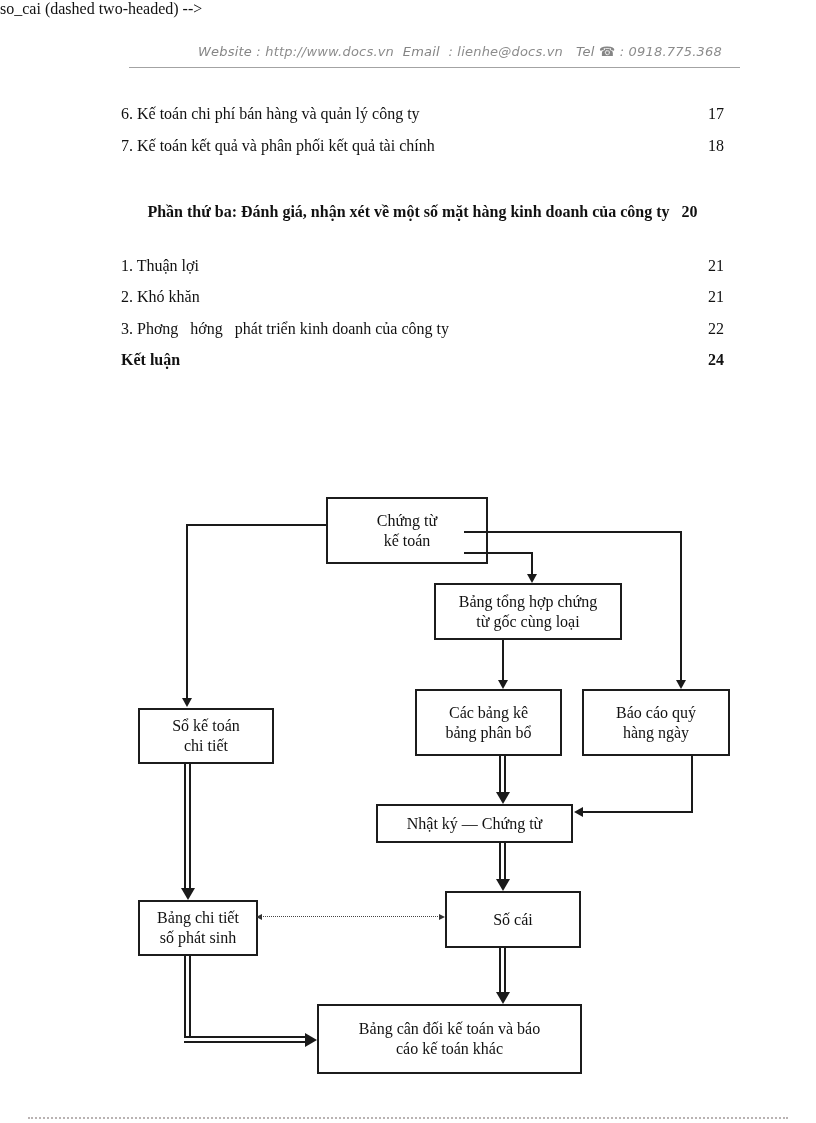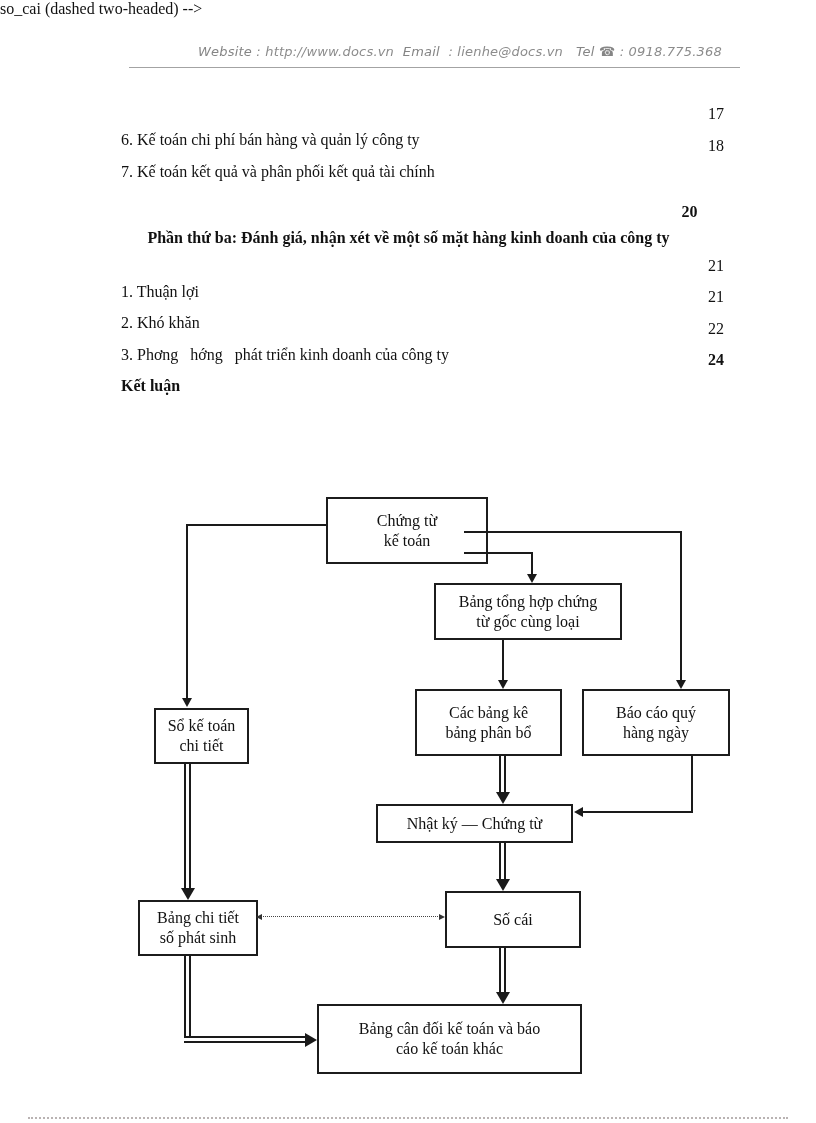--- a/index.html
+++ b/index.html
@@ -23,21 +23,21 @@
   }
 
   
   .toc-row {
     position:absolute; left:121px; right:92px;
     display:flex; justify-content:space-between; align-items:flex-start;
     font-size:16px; line-height:21px;
   }
   .toc-row.multiline { line-height:25px;justify-content:center; }
   .toc-row.bold { font-weight:bold; }
-  .toc-label { white-space:pre-wrap; max-width:575px;margin-top:26px; }
+  .toc-label { white-space:pre-wrap; max-width:575px; }
   .toc-page { margin-left:12px; flex:0 0 auto; }
 
   
   .node {
     position:absolute; box-sizing:border-box;
     border:2px solid #1c1c1c; background:#fff;
     display:flex; align-items:center; justify-content:center;
     text-align:center; font-size:16px; line-height:1.22;
   }
   .node-label { white-space:pre-line; }
@@ -106,21 +106,21 @@
 
   
   <div class="node" style="left:326px;top:497px;width:162px;height:67px">
     <span class="node-label">Chứng từ
 kế toán</span>
   </div>
   <div class="node" style="left:434px;top:583px;width:188px;height:57px">
     <span class="node-label">Bảng tổng hợp chứng
 từ gốc cùng loại</span>
   </div>
-  <div class="node" style="left:154px;top:708px;width:95px;height:56px">
+  <div class="node" style="left:138px;top:708px;width:136px;height:56px">
     <span class="node-label">Sổ kế toán
 chi tiết</span>
   </div>
   <div class="node" style="left:582px;top:689px;width:148px;height:67px">
     <span class="node-label">Báo cáo quý
 hàng ngày</span>
   </div>
   <div class="node" style="left:415px;top:689px;width:147px;height:67px">
     <span class="node-label">Các bảng kê
 bảng phân bổ</span>

